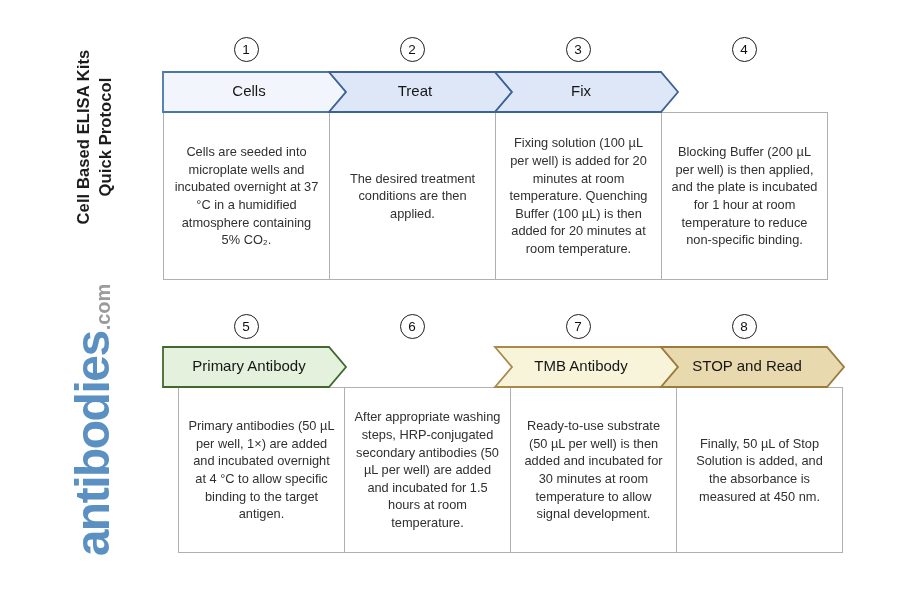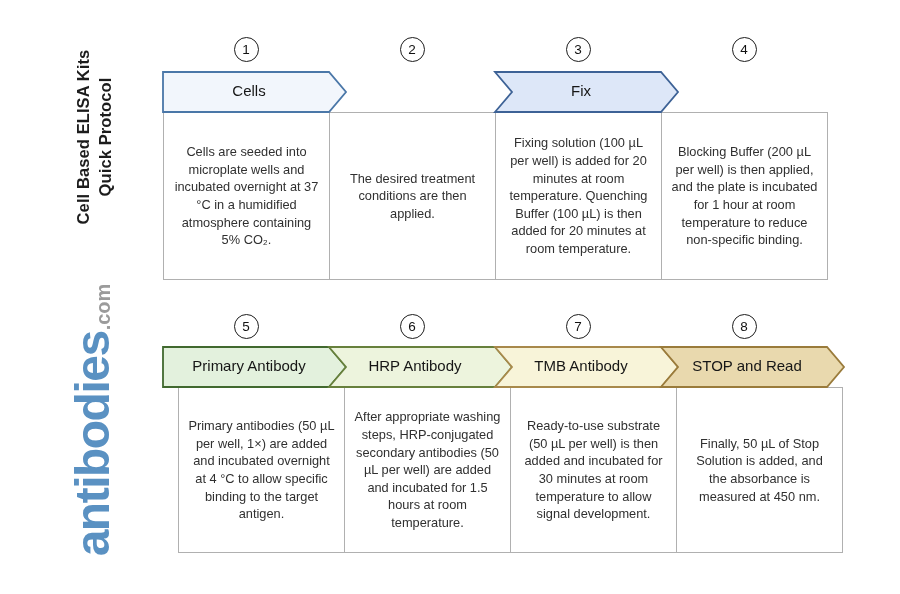--- a/index.html
+++ b/index.html
@@ -113,20 +113,26 @@
       </div>
   </div>
 
   <div class="strip arrows r1">
     <div class="chev-wrap" style="left: 0px; width: 183px; --fill: #f2f6fc; --stroke: #4a77a8;">
       <svg class="chev" width="183" height="40" viewBox="0 0 183 40">
           <polygon points="0,0 166,0 183,20 166,40 0,40"></polygon>
         </svg>
       <div class="chev-label">Cells</div>
     </div>
+    <div class="chev-wrap" style="left: 166px; width: 183px; --fill: #dde7f8; --stroke: #3d6296;">
+      <svg class="chev" width="183" height="40" viewBox="0 0 183 40">
+          <polygon points="0,0 166,0 183,20 166,40 0,40 17,20"></polygon>
+        </svg>
+      <div class="chev-label">Treat</div>
+    </div>
     <div class="chev-wrap" style="left: 332px; width: 183px; --fill: #dde7f8; --stroke: #3d6296;">
       <svg class="chev" width="183" height="40" viewBox="0 0 183 40">
           <polygon points="0,0 166,0 183,20 166,40 0,40 17,20"></polygon>
         </svg>
       <div class="chev-label">Fix</div>
     </div>
   </div>
 
   <div class="strip badges r2">
     <div class="badge-cell">
@@ -158,26 +164,20 @@
       </div>
   </div>
 
   <div class="strip arrows r2">
     <div class="chev-wrap" style="left: 0px; width: 183px; --fill: #e3f1dd; --stroke: #41692f;">
       <svg class="chev" width="183" height="40" viewBox="0 0 183 40">
           <polygon points="0,0 166,0 183,20 166,40 0,40"></polygon>
         </svg>
       <div class="chev-label">Primary Antibody</div>
     </div>
-    <div class="chev-wrap" style="left: 166px; width: 183px; --fill: #edf4dd; --stroke: #67803c;">
-      <svg class="chev" width="183" height="40" viewBox="0 0 183 40">
-          <polygon points="0,0 166,0 183,20 166,40 0,40 17,20"></polygon>
-        </svg>
-      <div class="chev-label">HRP Antibody</div>
-    </div>
     <div class="chev-wrap" style="left: 332px; width: 183px; --fill: #f8f4d9; --stroke: #a8894b;">
       <svg class="chev" width="183" height="40" viewBox="0 0 183 40">
           <polygon points="0,0 166,0 183,20 166,40 0,40 17,20"></polygon>
         </svg>
       <div class="chev-label">TMB Antibody</div>
     </div>
     <div class="chev-wrap" style="left: 498px; width: 183px; --fill: #e9d9ae; --stroke: #9a7b3b;">
       <svg class="chev" width="183" height="40" viewBox="0 0 183 40">
           <polygon points="0,0 166,0 183,20 166,40 0,40 17,20"></polygon>
         </svg>

